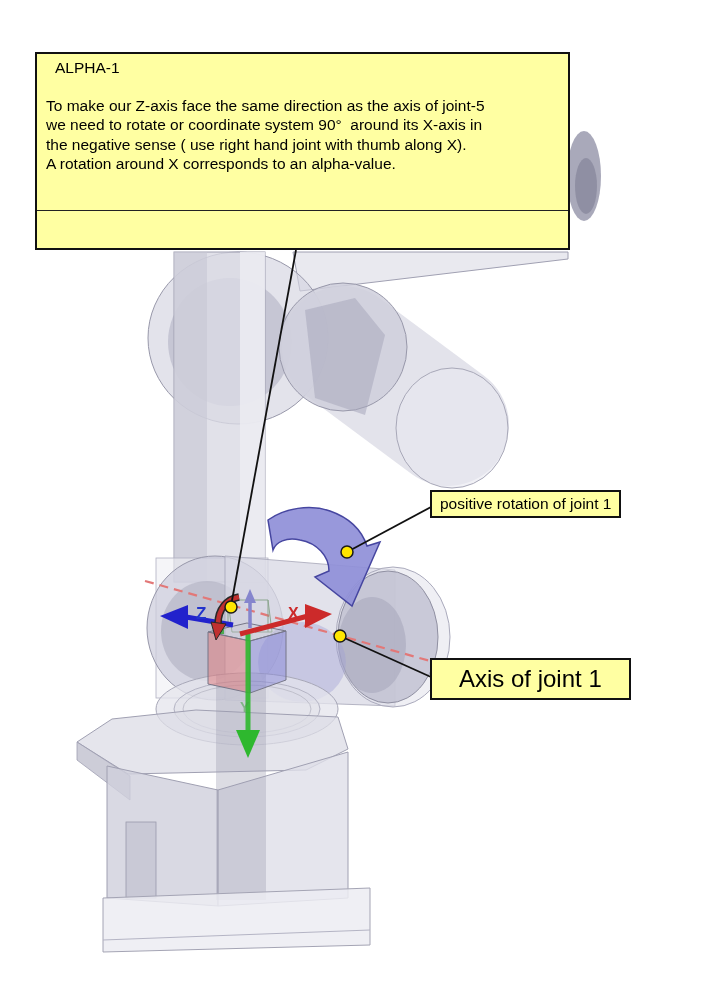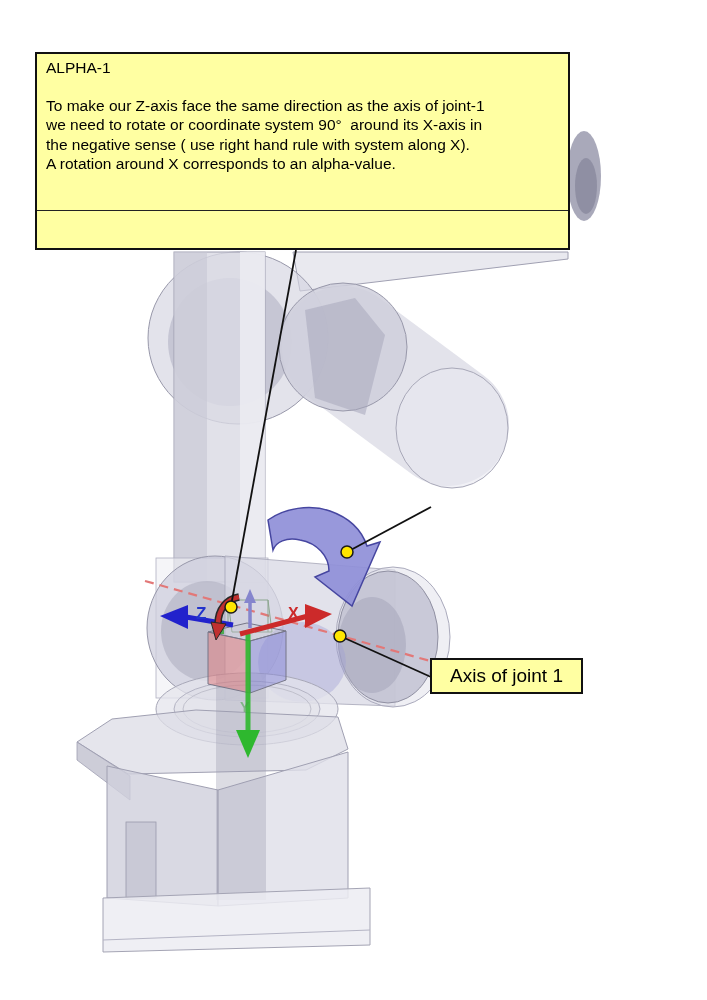--- a/index.html
+++ b/index.html
@@ -6,31 +6,31 @@
   .page{
     position:relative;width:707px;height:1000px;background:#ffffff;
     font-family:"Liberation Sans","DejaVu Sans",sans-serif;overflow:hidden;
   }
   svg{position:absolute;left:0;top:0;z-index:1;}
   svg text{font-family:"Liberation Sans","DejaVu Sans",sans-serif;font-weight:bold;}
   .note-box{
     position:absolute;left:35px;top:52px;width:531px;height:194px;
     background:#FFFFA2;border:2px solid #111;z-index:2;
   }
-  .note-title{position:absolute;left:9px;top:5px;font-size:15.5px;color:#000;white-space:pre;}
+  .note-title{position:absolute;left:18px;top:5px;font-size:15.5px;color:#000;white-space:pre;}
   .note-lines{position:absolute;left:9px;top:42px;font-size:15.5px;line-height:19.3px;color:#000;}
   .note-line{white-space:pre;}
   .note-divider{position:absolute;left:0;top:156px;width:100%;border-top:1.5px solid #222;}
   .note-command{position:absolute;left:9px;top:166px;font-size:15.5px;color:#000;white-space:pre;}
   .callout{
     position:absolute;background:#FFFFA2;border:2px solid #111;color:#000;
     white-space:nowrap;z-index:2;display:inline-block;
   }
   .callout-small{left:430px;top:490px;font-size:15.5px;padding:3px 8px;}
-  .callout-large{left:430px;top:658px;font-size:19px;padding:5px 18px;}
+  .callout-large{left:430px;top:658px;font-size:24px;padding:5px 27px;}
 </style>
 </head>
 <body>
 
 <div class="page">
 
   <svg width="707" height="1000" viewBox="0 0 707 1000">
 
     <g>
 
@@ -121,23 +121,24 @@
     <g fill="#ffe600" stroke="#1a1a1a" stroke-width="1.5">
       <circle cx="231" cy="607" r="6"></circle>
       <circle cx="347" cy="552" r="6"></circle>
       <circle cx="340" cy="636" r="6"></circle>
     </g>
   </svg>
 
   <div class="note-box">
     <div class="note-title">ALPHA-1</div>
     <div class="note-lines">
-      <div class="note-line">To make our Z-axis face the same direction as the axis of joint-1</div>
+      <div class="note-line">To make our Z-axis face the same direction as the axis of joint-5</div>
       <div class="note-line">we need to rotate or coordinate system 90°  around its X-axis in</div>
-      <div class="note-line">the negative sense ( use right hand rule with system along X).</div>
+      <div class="note-line">the negative sense ( use right hand joint with thumb along X).</div>
       <div class="note-line">A rotation around X corresponds to an alpha-value.</div>
     </div>
     <div class="note-divider"></div>
   </div>
 
+  <div class="callout callout-small">positive rotation of joint 1</div>
   <div class="callout callout-large">Axis of joint 1</div>
 
 </div>
 
 </body></html>

